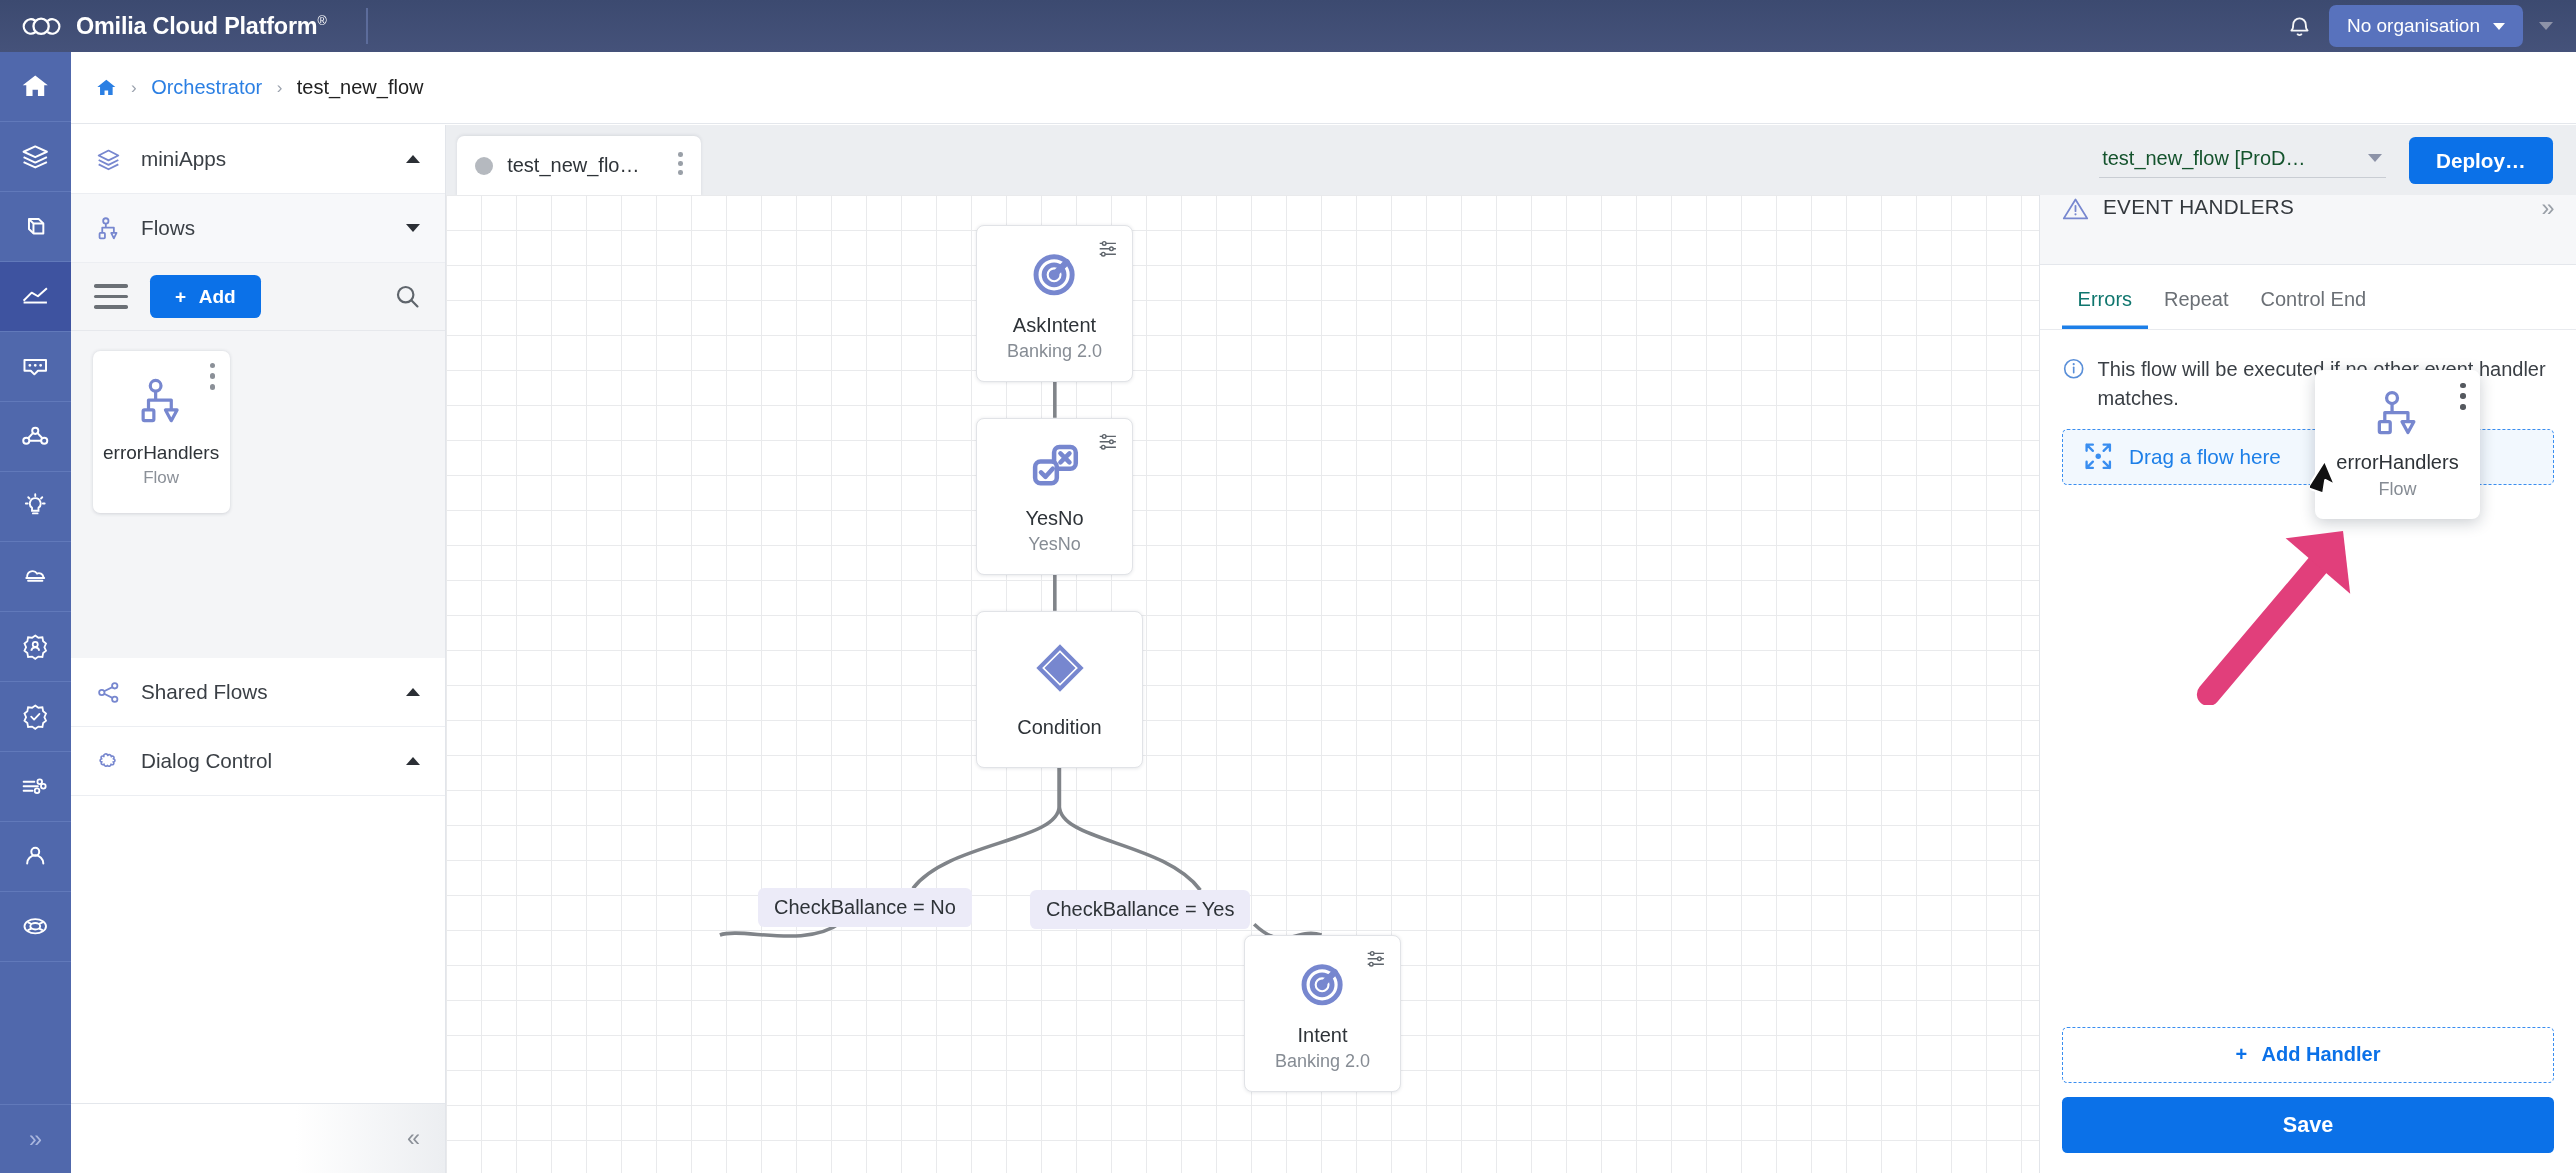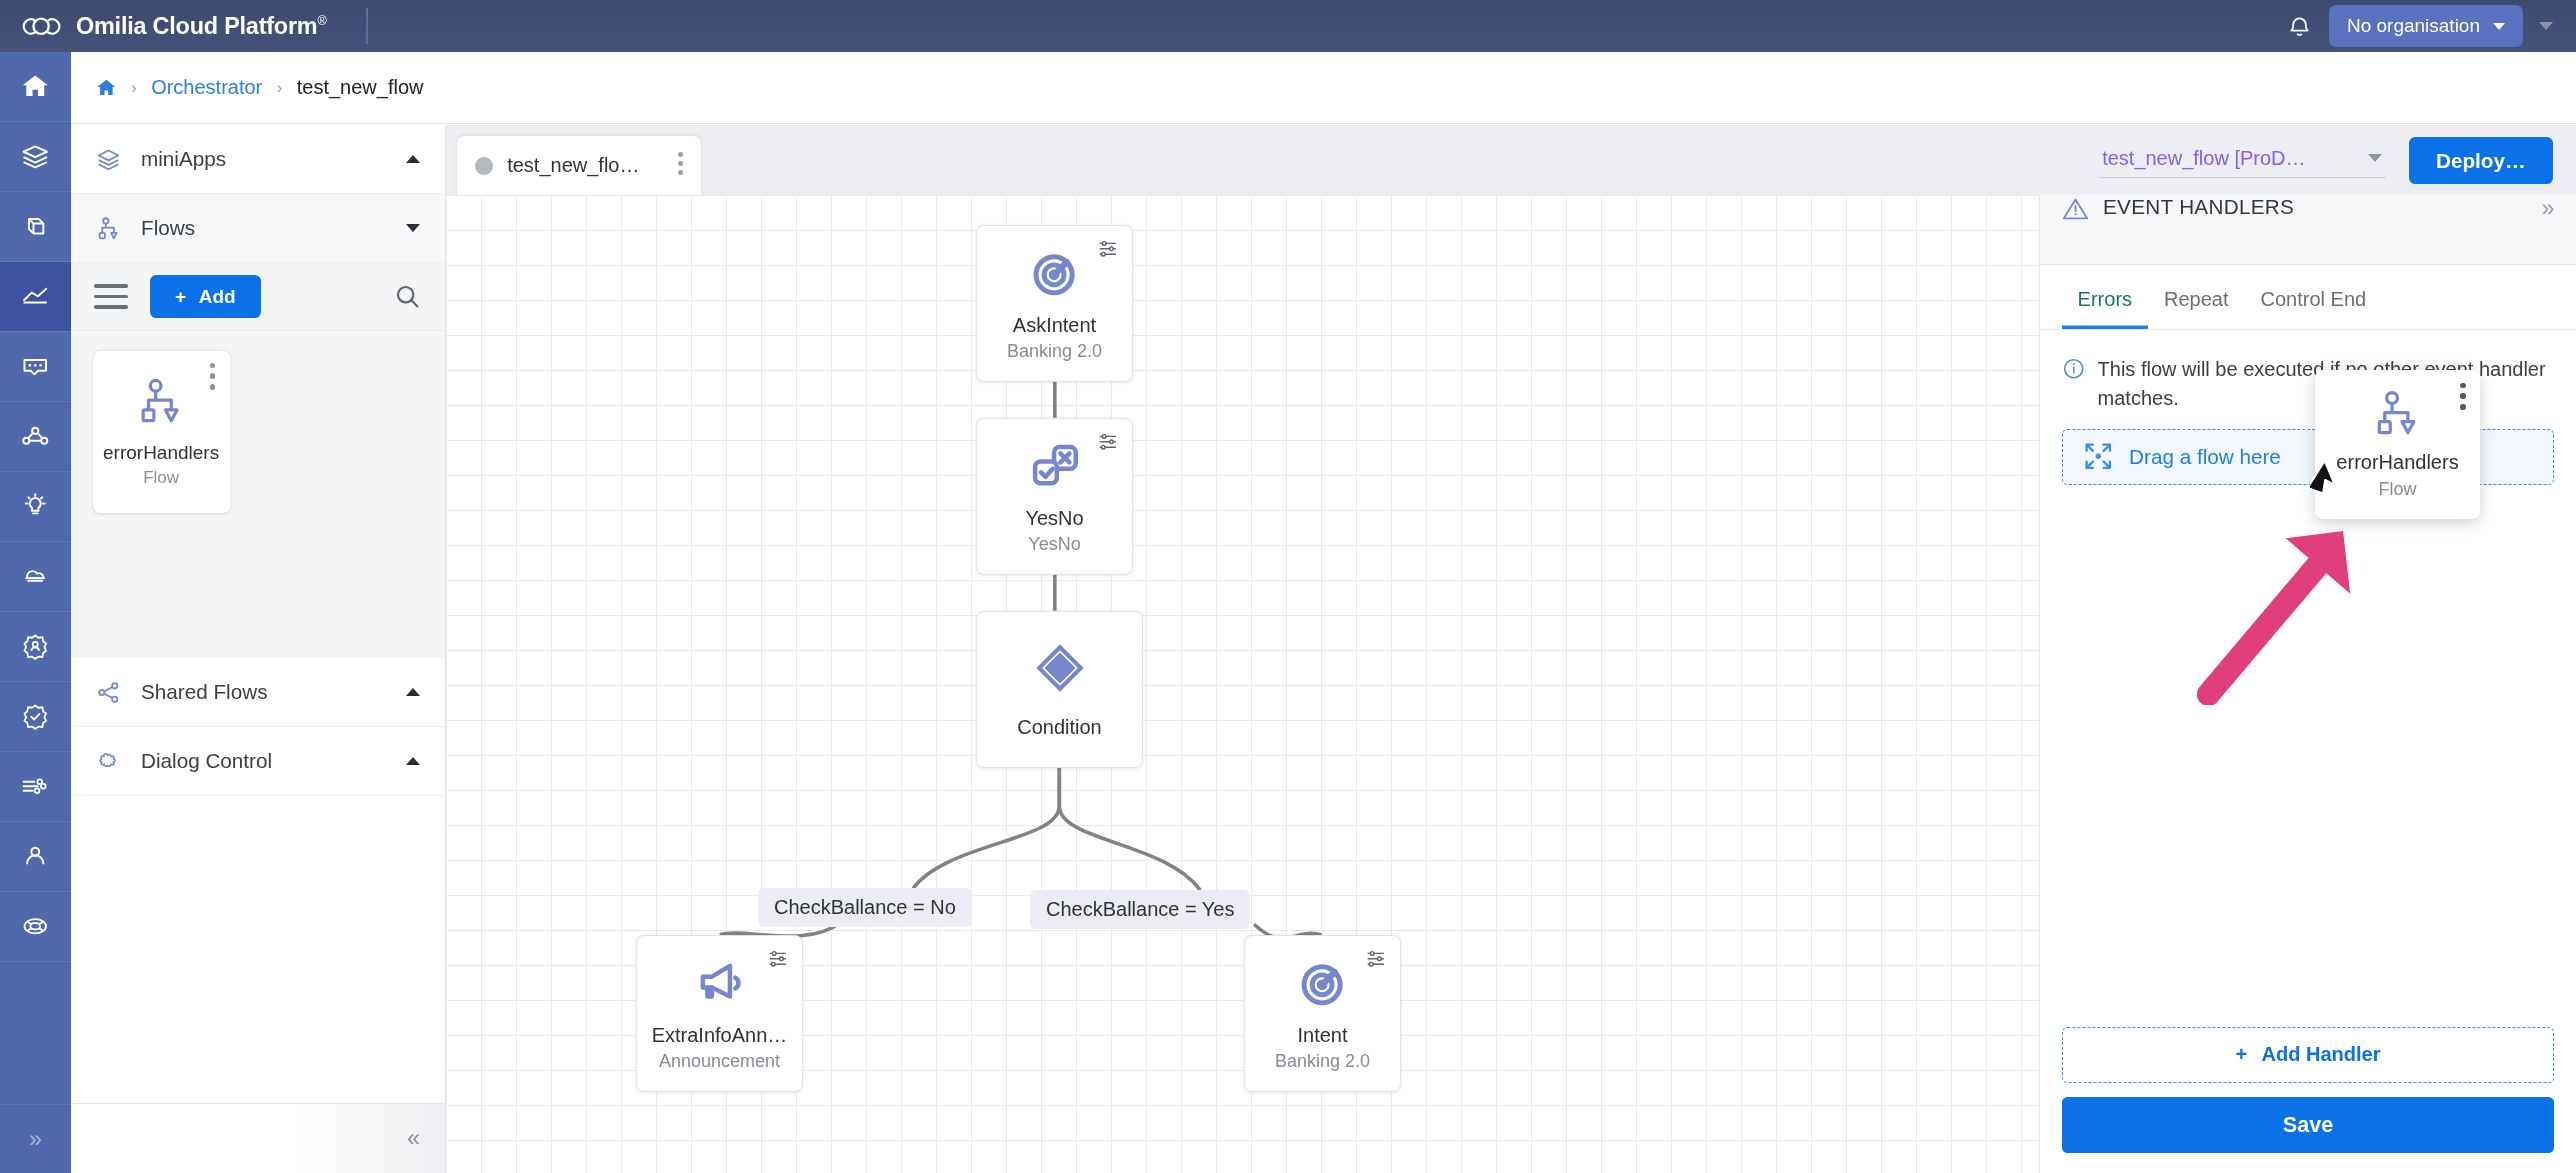--- a/index.html
+++ b/index.html
@@ -127,21 +127,21 @@
     box-shadow:0 -0.9px 3.6px rgba(30,40,60,.10); cursor:pointer;
   }
   .doc-tab .dot { width:18px;height:18px;border-radius:50%;background:#b5b9bf; flex:0 0 18px; }
   .doc-tab .tab-label { font-size:20px; color:#2e3338; flex:1; white-space:nowrap; overflow:hidden; }
   .doc-tab .kebab i { display:block; width:4.5px;height:4.5px;border-radius:50%;background:#9aa0a8; margin-bottom:4.5px; }
   #tabstrip .ts-right { margin-left:auto; display:flex; align-items:center; gap:23.4px; padding:0 23.4px 10.8px 0; }
   .env-select {
     display:flex; align-items:center; gap:32px; cursor:pointer;
     border-bottom:0.9px solid #c9cdd3; padding:3.6px 3.6px 7.2px 3.6px; min-width:287px;
   }
-  .env-select .env-val { font-size:20px; color:#8b5cf6; white-space:nowrap; }
+  .env-select .env-val { font-size:20px; color:#14532d; white-space:nowrap; }
   .deploy-btn {
     background:#0b71e8; color:#fff; border:none; border-radius:6.3px;
     font-family:inherit; font-size:20.7px; font-weight:bold; padding:11.7px 27px; cursor:pointer;
   }
 
   
   #canvas {
     position:absolute; left:446px; top:195px; width:1593px; height:978px;
     background-color:#ffffff;
     background-image:
@@ -530,39 +530,20 @@
         <path d="M31 8 54 31 31 54 8 31 31 8z"></path>
           <path d="M31 17 45 31 31 45 17 31 31 17z" fill="#7787cf"></path>
       </svg>
     </span>
     <span class="node-title">Condition</span>
   </div>
 
   <div class="branch-label" style="left:312px;top:693px;">CheckBallance = No</div>
   <div class="branch-label" style="left:584px;top:695px;">CheckBallance = Yes</div>
 
-  <div class="node" style="left:190px;top:740px;width:167px;height:157px;">
-    <span class="settings-ic">
-      <svg viewBox="0 0 24 24" fill="none" stroke="#5f656c" stroke-width="1.6">
-        <path d="M3 6h18M3 12h18M3 18h18"></path>
-          <circle cx="8" cy="6" r="2" fill="#fff"></circle>
-          <circle cx="16" cy="12" r="2" fill="#fff"></circle>
-          <circle cx="7" cy="18" r="2" fill="#fff"></circle>
-      </svg>
-    </span>
-    <span class="node-ic">
-      <svg viewBox="0 0 62 62" fill="none" stroke="#7787cf" stroke-width="5" stroke-linejoin="round">
-        <path d="M12 24h10l20-12v34L22 36H12V24z"></path>
-          <path d="M17 36v10h5V36" stroke-linecap="round"></path>
-        <path d="M48 25a7 7 0 0 1 0 12" stroke-linecap="round"></path>
-      </svg>
-    </span>
-    <span class="node-title">ExtraInfoAnn…</span>
-    <span class="node-sub">Announcement</span>
-  </div>
 
   <div class="node" style="left:798px;top:740px;width:157px;height:157px;">
     <span class="settings-ic">
       <svg viewBox="0 0 24 24" fill="none" stroke="#5f656c" stroke-width="1.6">
         <path d="M3 6h18M3 12h18M3 18h18"></path>
           <circle cx="8" cy="6" r="2" fill="#fff"></circle>
           <circle cx="16" cy="12" r="2" fill="#fff"></circle>
           <circle cx="7" cy="18" r="2" fill="#fff"></circle>
       </svg>
     </span>

